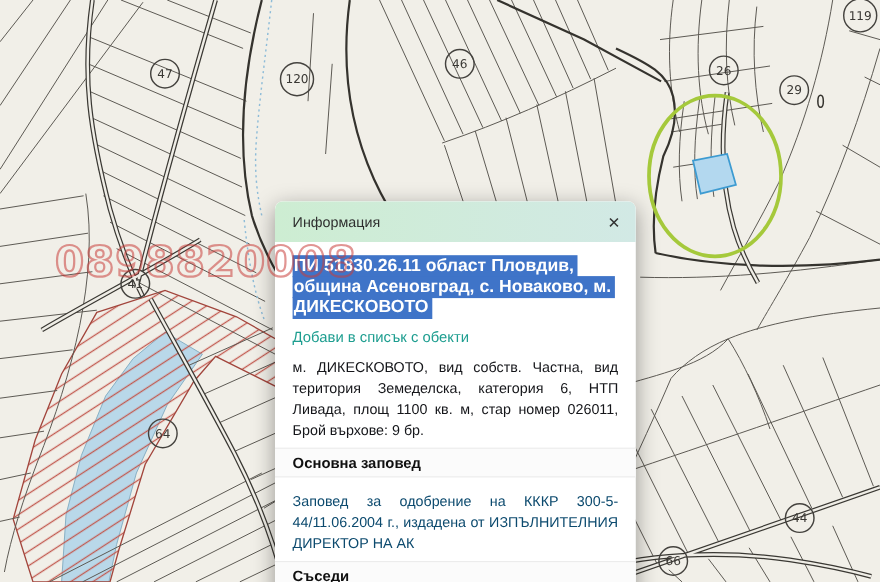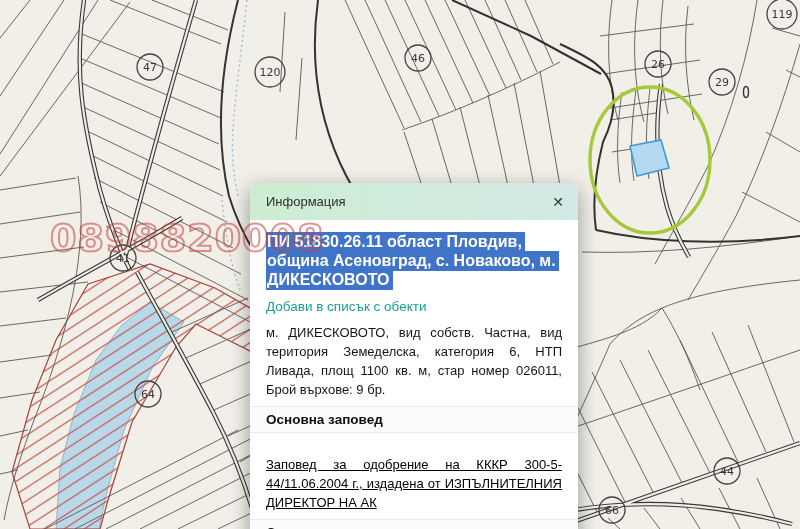--- a/index.html
+++ b/index.html
@@ -50,21 +50,21 @@
     font-weight:bold;font-size:16px;line-height:19px;
     padding:1px 3px 2px 1px;
     -webkit-box-decoration-break:clone;box-decoration-break:clone;text-align:right;
   }
   .add-link{display:inline-block;margin-top:10px;color:var(--link);font-size:13.5px;text-decoration:none;cursor:pointer;}
   .desc{margin-top:8px;font-size:13px;line-height:19px;color:#15161a;text-align:justify;}
   .section-head{
     margin:7px -16px 12px;padding:5px 16px;font-size:13.5px;font-weight:bold;color:#101010;
     background:#fbfbfb;border-top:1px solid #ececec;border-bottom:1px solid #ececec;
   }
-  .section-text{margin-top:22px;font-size:13px;line-height:19px;color:#000000;text-align:justify;text-decoration:underline;}
+  .section-text{margin-top:12px;font-size:13px;line-height:19px;color:#0c4a6e;text-align:justify;}
 </style>
 </head>
 <body>
 
 <div class="stage">
 
   <svg class="map" width="800" height="529" viewBox="0 0 800 529">
     <defs>
       <pattern id="hatch" width="11" height="11" patternUnits="userSpaceOnUse" patternTransform="rotate(-33)">
         <line x1="0" y1="5.5" x2="11" y2="5.5" stroke="#c25a50" stroke-width="1.2"></line>

